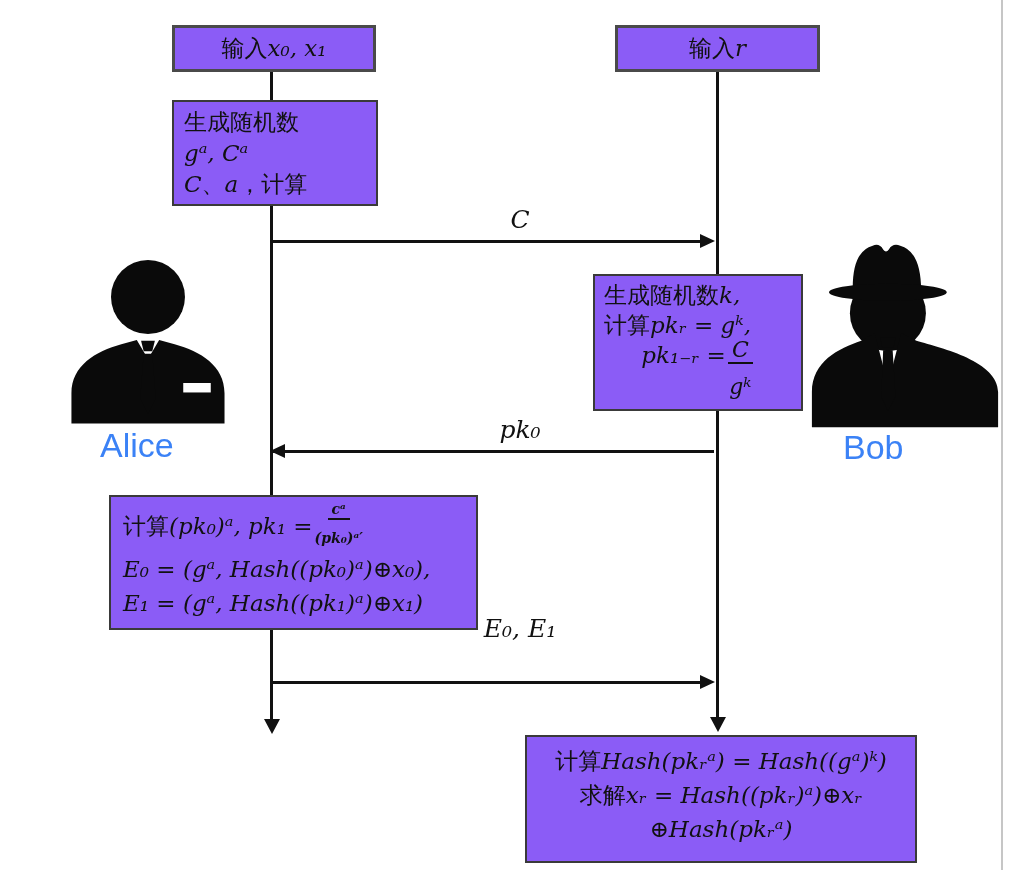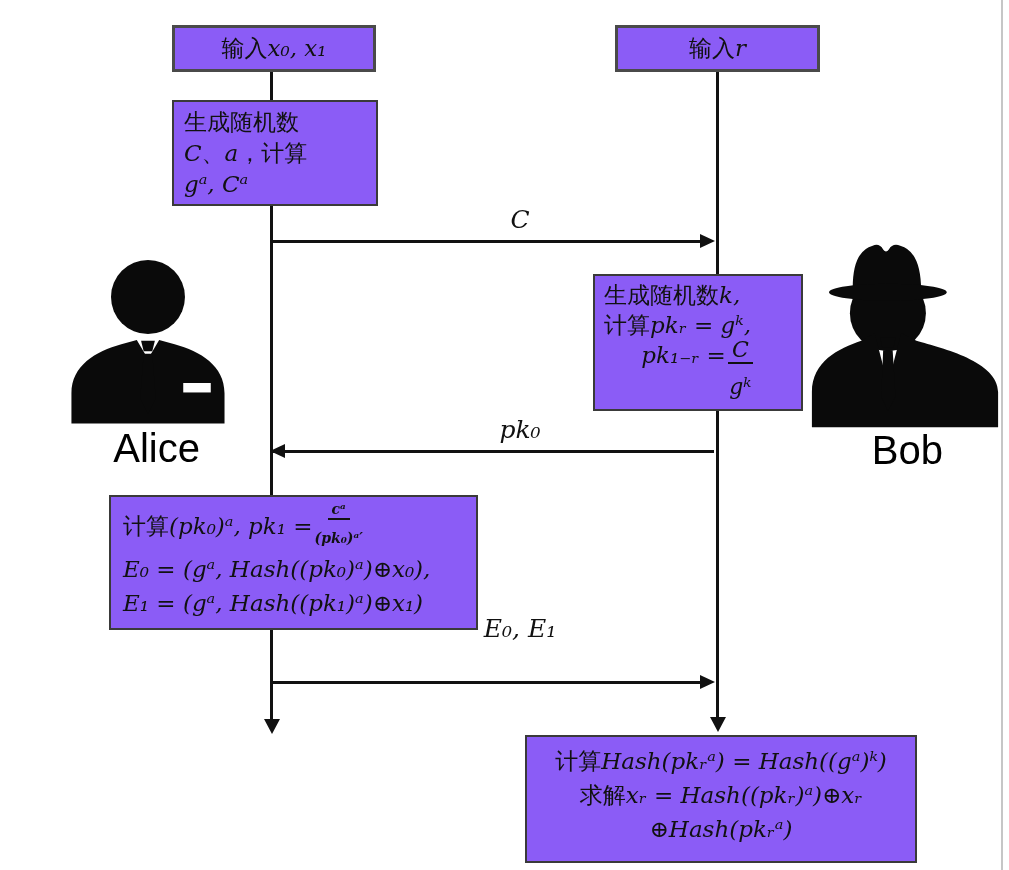--- a/index.html
+++ b/index.html
@@ -40,21 +40,21 @@
   .arrow-down{position:absolute;width:0;height:0;border-left:8px solid transparent;
               border-right:8px solid transparent;border-top:15px solid #111;}
   .arrow-right{position:absolute;width:0;height:0;border-top:7px solid transparent;
                border-bottom:7px solid transparent;border-left:15px solid #111;}
   .arrow-left{position:absolute;width:0;height:0;border-top:7px solid transparent;
               border-bottom:7px solid transparent;border-right:15px solid #111;}
   .msg-label{position:absolute;font-size:25px;text-align:center;
              font-family:"DejaVu Serif","DejaVu Sans",serif;font-style:italic;}
 
   
-  .actor-label{position:absolute;font-size:40px;text-align:right;color:#000000;}
+  .actor-label{position:absolute;font-size:34px;text-align:left;color:#3b82f6;}
   .actor-icon{position:absolute;}
   .actor-icon svg{display:block;}
 </style>
 </head>
 <body>
 
 <div id="canvas">
 
   <div class="edge-line"></div>
 
@@ -77,22 +77,22 @@
 
   <div class="box head" id="box-alice-input">
     <span class="bline"><span class="seg-cjk">输入</span><span class="seg-math">x₀, x₁</span></span>
   </div>
   <div class="box head" id="box-bob-input">
     <span class="bline"><span class="seg-cjk">输入</span><span class="seg-math">r</span></span>
   </div>
 
   <div class="box" id="box-alice-gen">
     <div class="bline"><span class="seg-cjk">生成随机数</span></div>
+    <div class="bline"><span class="seg-math">gᵃ, Cᵃ</span></div>
     <div class="bline"><span class="seg-math">C</span><span class="seg-cjk">、</span><span class="seg-math">a</span><span class="seg-cjk">，计算</span></div>
-    <div class="bline"><span class="seg-math">gᵃ, Cᵃ</span></div>
   </div>
 
   <div class="box" id="box-bob-gen">
     <div class="bline"><span class="seg-cjk">生成随机数</span><span class="seg-math">k,</span></div>
     <div class="bline"><span class="seg-cjk">计算</span><span class="seg-math">pkᵣ = gᵏ,</span></div>
     <div class="bline bline3">
         <span class="seg-math">pk₁₋ᵣ = </span>
         <span class="frac">
           <span class="num seg-math">C</span>
           <span class="den seg-math">gᵏ</span>

